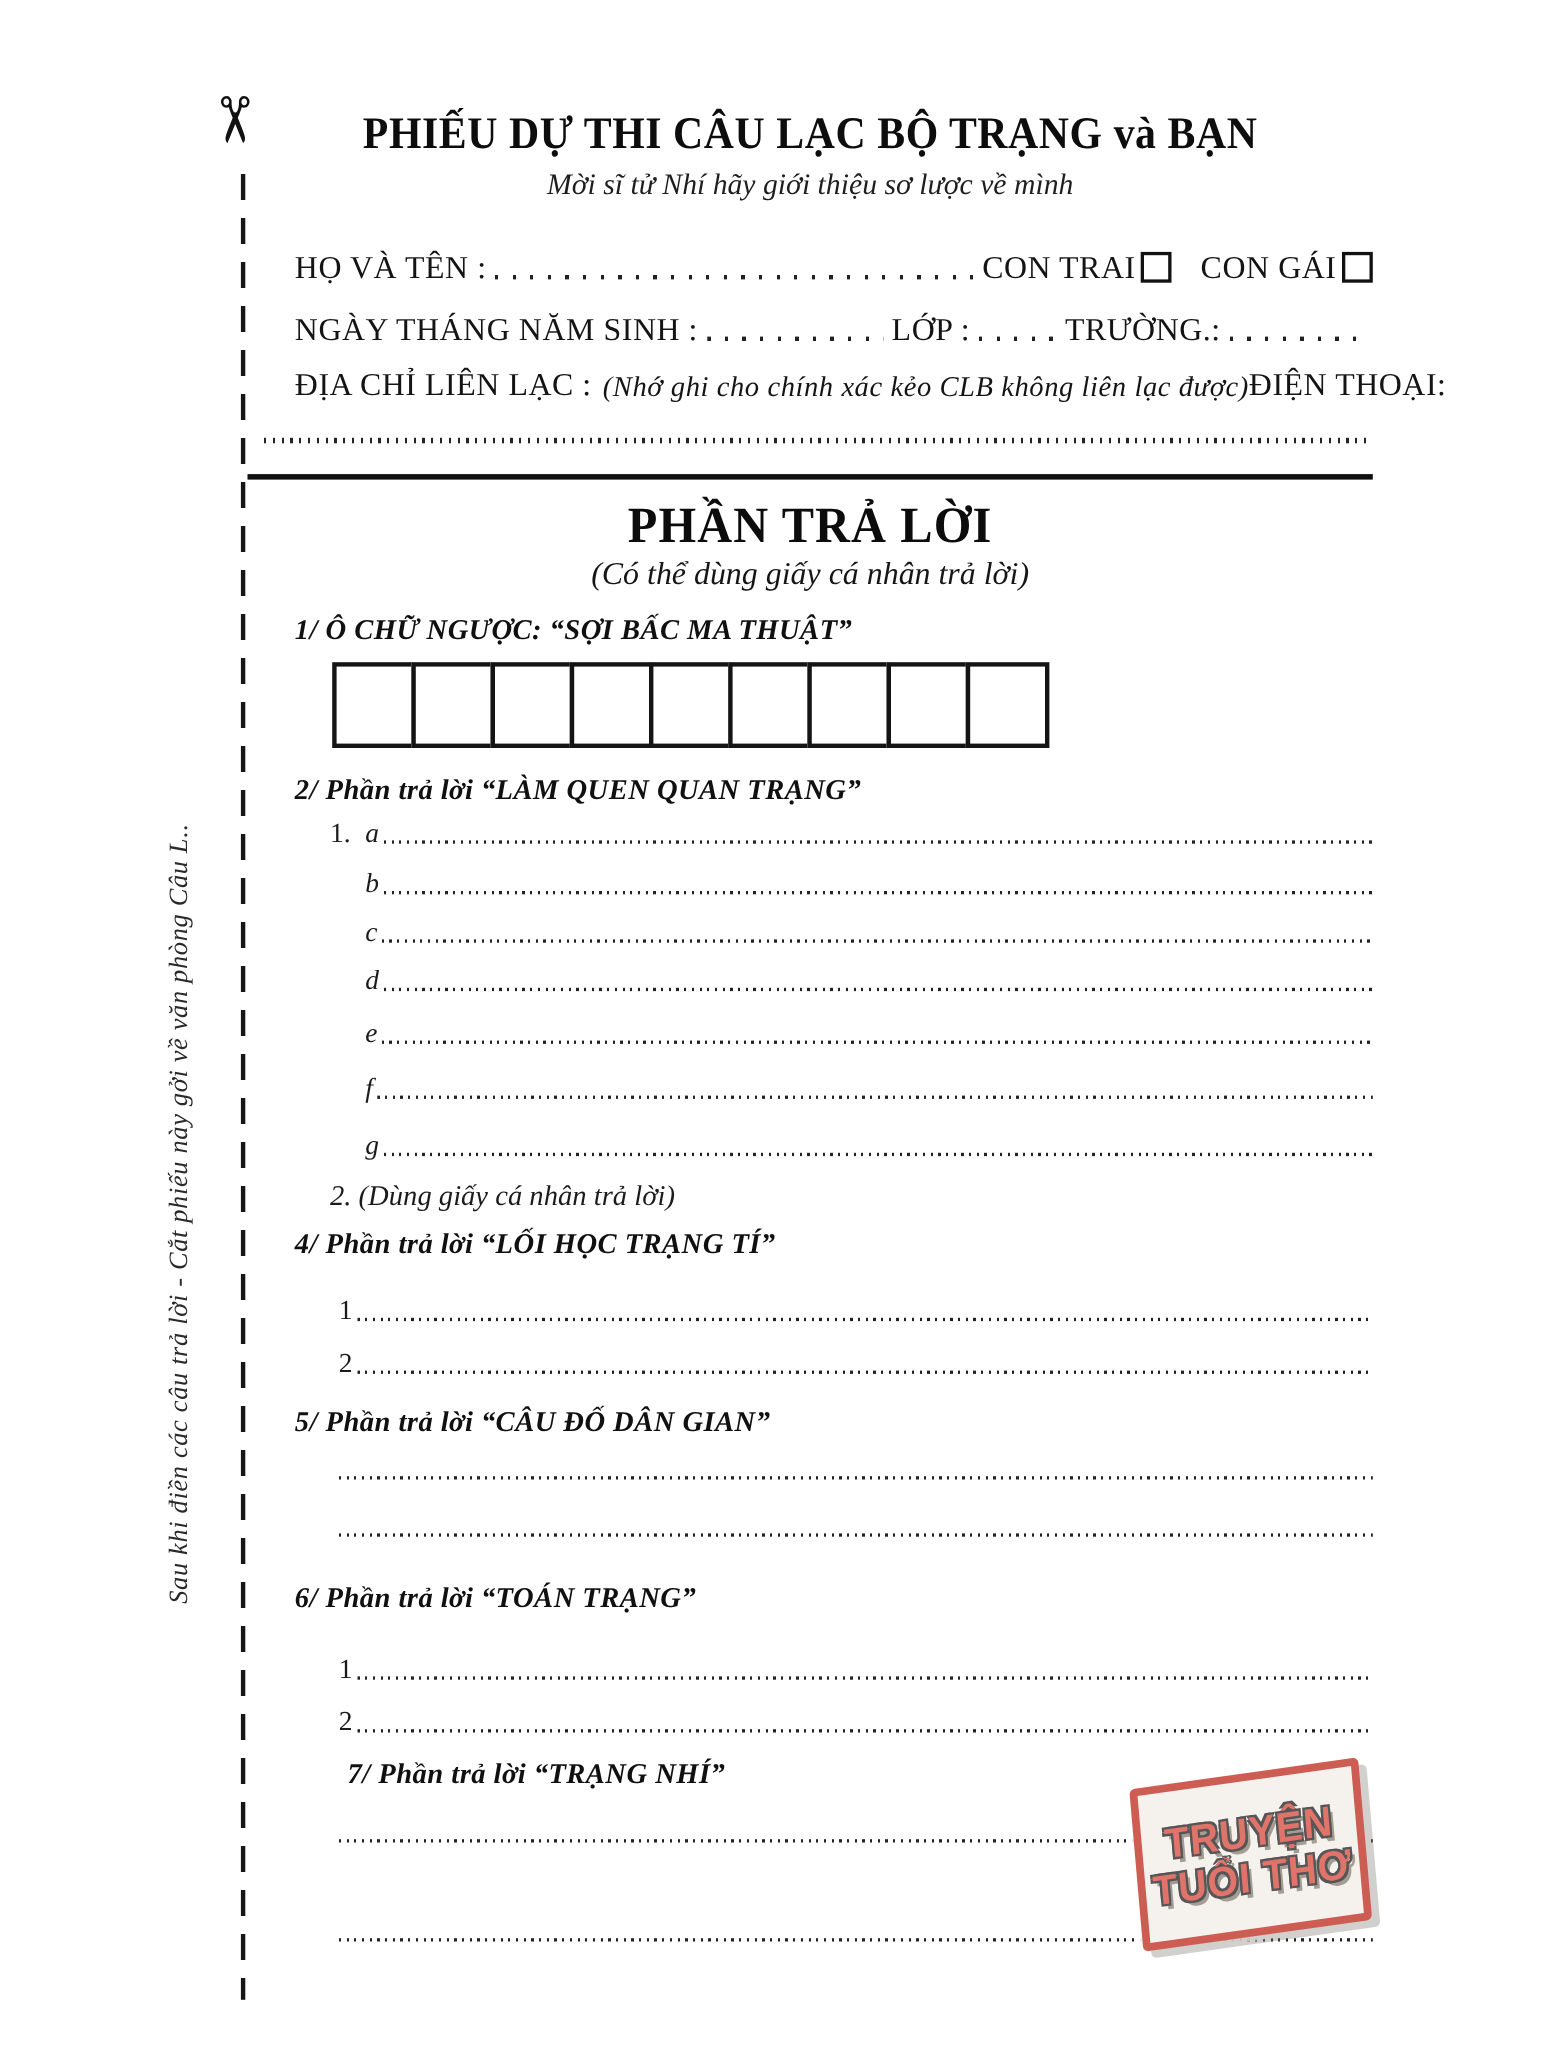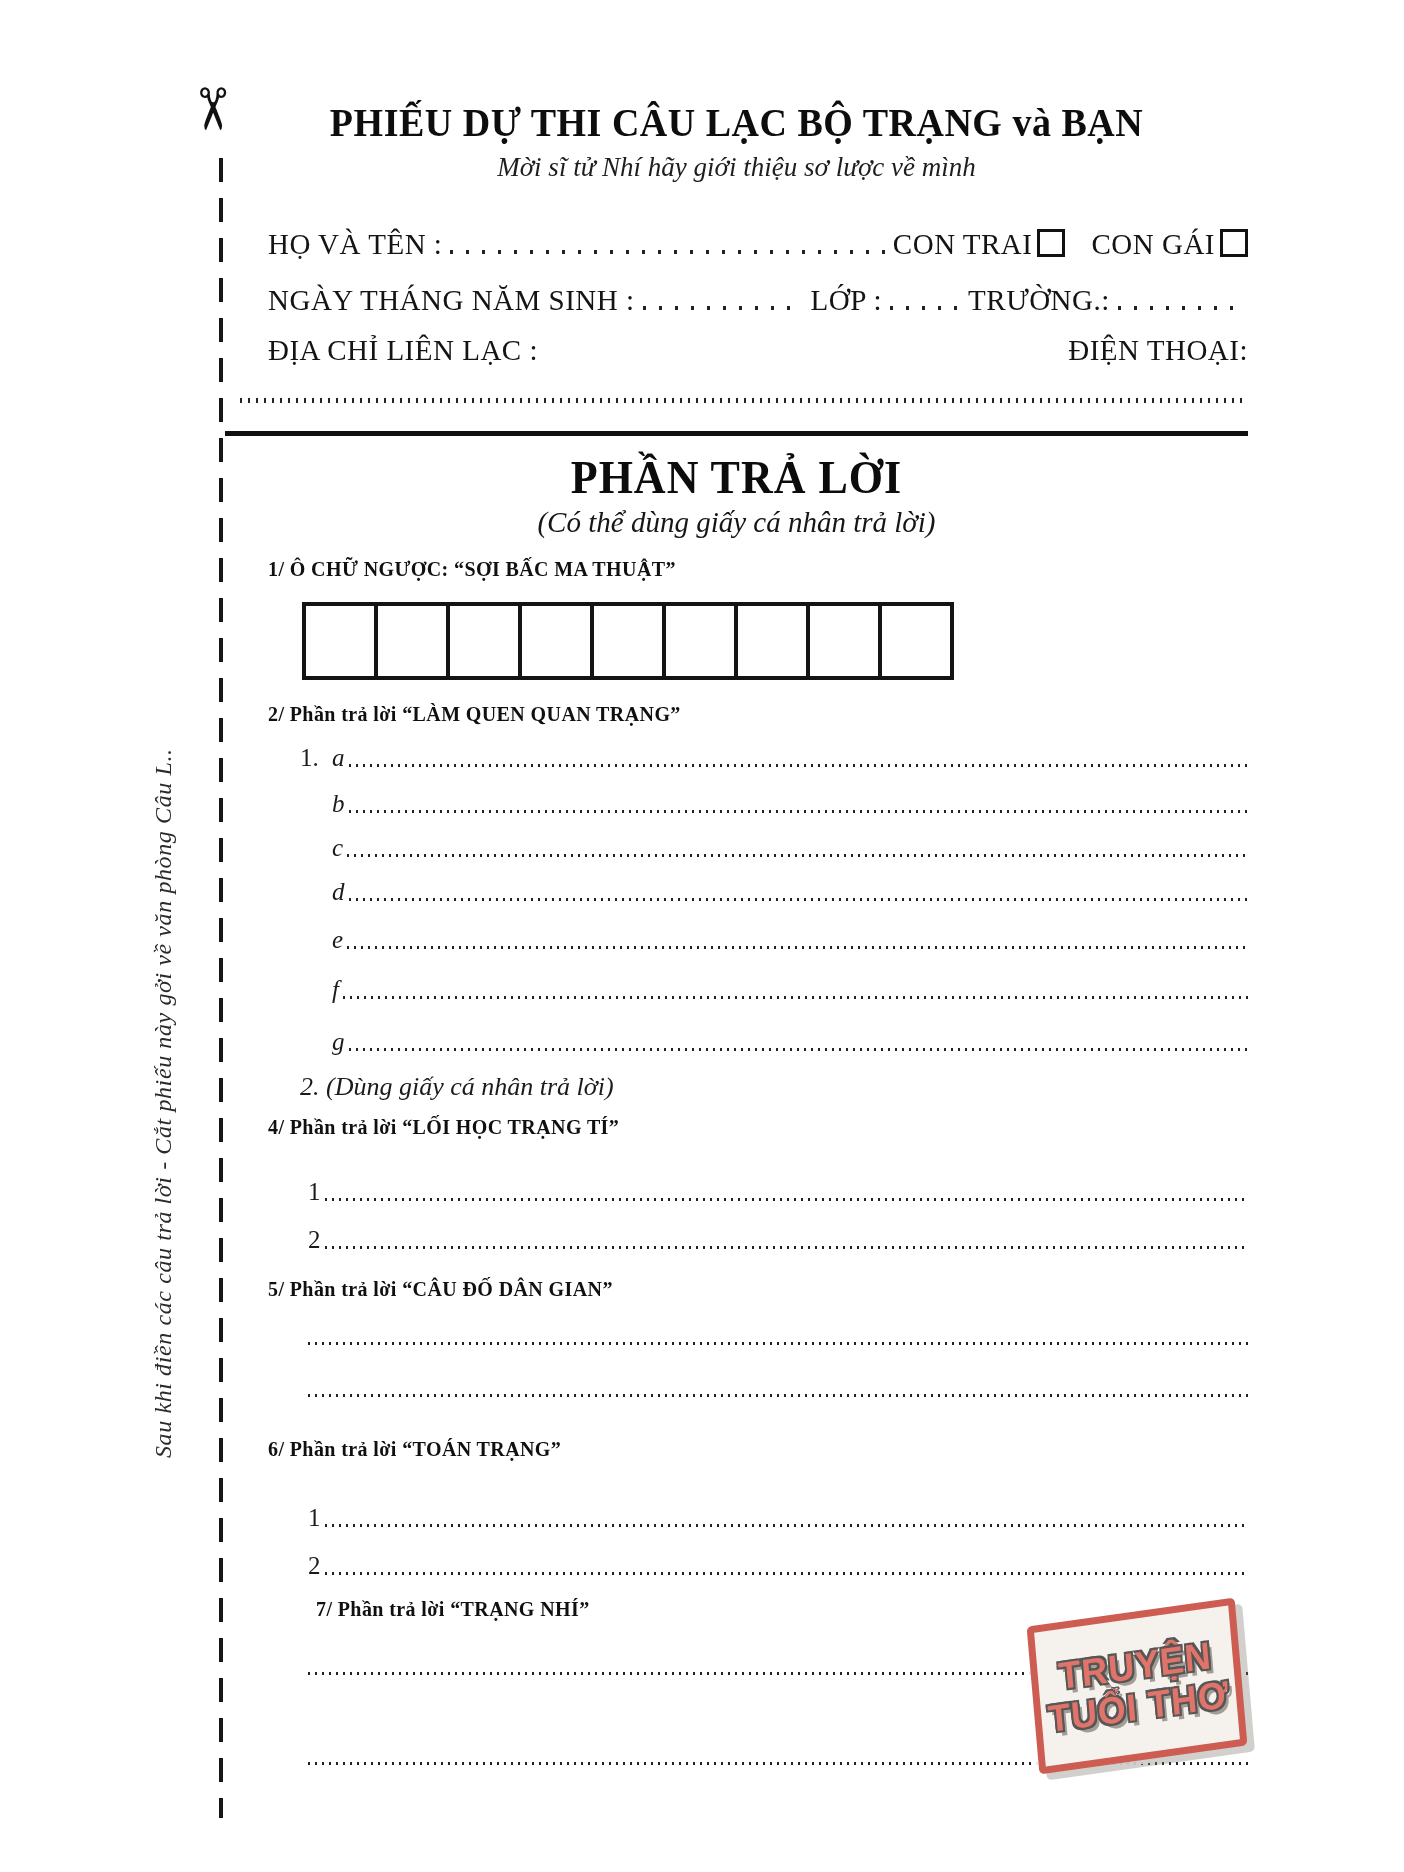--- a/index.html
+++ b/index.html
@@ -63,21 +63,21 @@
   .ans-heading{
     position:absolute;left:225px;width:1023px;text-align:center;
     font-size:44px;font-weight:bold;letter-spacing:1px;color:#0c0c0c;
     transform:scaleY(1.05);
   }
   .ans-subheading{
     position:absolute;left:225px;width:1023px;text-align:center;
     font-size:29px;font-weight:normal;font-style:italic;color:#161616;
   }
   .q-heading{
-    position:absolute;left:268px;font-size:20px;font-weight:bold;
+    position:absolute;left:268px;font-size:26px;font-weight:bold;font-style:italic;
     letter-spacing:0.4px;color:#101010;white-space:nowrap;
   }
   .crossword{position:absolute;left:302px;top:602px;display:flex;}
   .cell{
     width:68px;height:70px;border:4px solid #141414;background:#fff;margin-left:-4px;
   }
   .cell:first-child{margin-left:0;}
   .ans-row{
     position:absolute;left:332px;right:156px;
     display:flex;align-items:flex-end;font-size:25px;color:#1b1b1b;
@@ -145,20 +145,21 @@
     <span>NGÀY THÁNG NĂM SINH :</span>
     <span class="leader" style="flex:0 0 160px;"></span>
     <span>LỚP :</span>
     <span class="leader" style="flex:0 0 70px;"></span>
     <span>TRƯỜNG.:</span>
     <span class="leader grow"></span>
   </div>
 
   <div class="row" style="top:334px;">
     <span>ĐỊA CHỈ LIÊN LẠC :</span>
+    <span class="addr-note">(Nhớ ghi cho chính xác kẻo CLB không liên lạc được)</span>
     <span class="phone">ĐIỆN THOẠI:</span>
   </div>
 
   <div class="write-line" style="left:240px;right:156px;top:398px;"></div>
 
   <div class="rule" style="top:431px;"></div>
 
   <div class="ans-heading" style="top:452px;">PHẦN TRẢ LỜI</div>
   <div class="ans-subheading" style="top:506px;">(Có thể dùng giấy cá nhân trả lời)</div>
 

